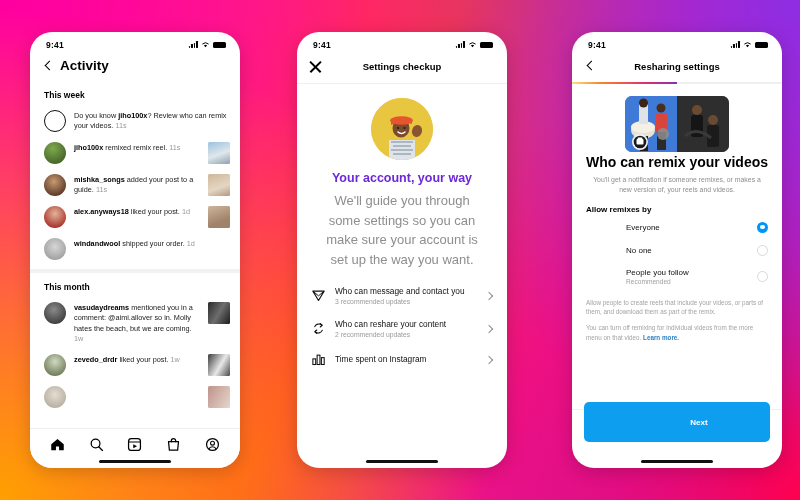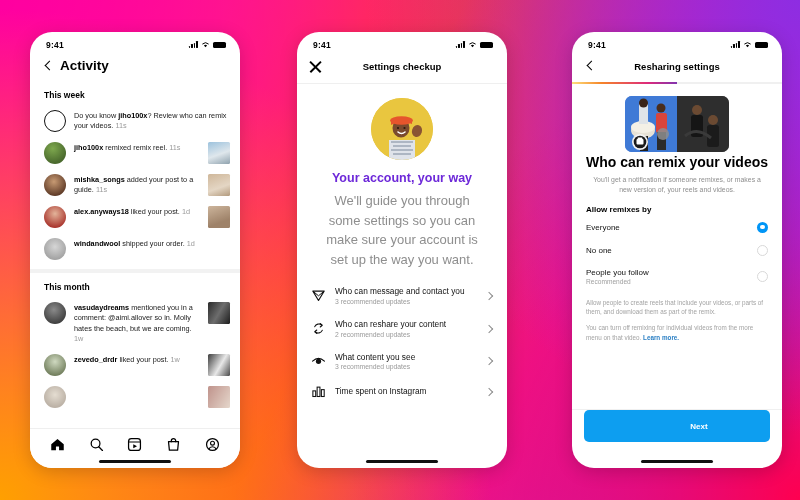--- a/index.html
+++ b/index.html
@@ -120,34 +120,34 @@
     background: linear-gradient(90deg, #fddf7c 0%, #f58529 28%, #dd2a7b 72%, #8134af 100%);
   }
   .p3-hero {
     width: 104px; height: 56px; border-radius: 7px; margin: 12px auto 0 auto;
     overflow: hidden; position: relative;
     background: linear-gradient(90deg, #3b6fd4 0%, #3b6fd4 48%, #2b2b2b 48%, #3a3a3a 100%);
   }
   .p3-h1 { text-align: center; font-size: 14px; font-weight: bold; color: #000; margin-top: 2px; }
   .p3-sub { text-align:center; font-size: 6.9px; line-height: 1.5; color: #8e8e8e; padding: 5px 18px 0 18px; }
   .grp-label { font-size: 8px; font-weight: bold; color: #000; padding: 9px 14px 2px 14px; }
-  .opt-row { display:flex; align-items:center; padding: 6px 14px; gap: 8px; }
+  .opt-row { display:flex; align-items:center; padding: 6px 14px; gap: 8px; margin-left: 40px; }
   .opt-texts { flex: 1; }
   .opt-title { font-size: 8px; color: #111; }
   .opt-sub { font-size: 6.6px; color: #a0a0a0; margin-top: 1px; }
   .radio { width: 11px; height: 11px; border-radius: 50%; border: 1.3px solid #d8d8d8; flex: none; }
   .radio.on { border: none; background: #0095f6; position: relative; }
   .radio.on::after {
     content:""; position:absolute; left:3.4px; top:3.4px; width:4.2px; height:4.2px;
     background:#fff; border-radius:50%;
   }
   .p3-legal { font-size: 6.3px; line-height: 1.55; color: #a3a3a3; padding: 7px 14px 0 14px; }
   .p3-legal .lm { color: #2a7fc4; font-weight: bold; }
   .btn-next {
-    position: absolute; left: 12px; right: 12px; bottom: 26px; height: 32px;
+    position: absolute; left: 12px; right: 12px; bottom: 26px; height: 40px;
     background: #0d9ef0; border-radius: 5px; color: #fff; font-size: 8px; font-weight: bold;
     display: flex; align-items: center; justify-content: center; padding-left: 44px;
   }
   .btn-sep { position:absolute; left:0; right:0; bottom:58px; height:1px; background:#f0f0f0; }
 </style>
 </head>
 <body>
 
 <div id="stage">
 
@@ -335,31 +335,20 @@
           <path d="M14.5 4 L18 6.8 L14.8 9.6" stroke="#111" stroke-width="1.8" fill="none" stroke-linecap="round" stroke-linejoin="round"></path>
           <path d="M9.5 20 L6 17.2 L9.2 14.4" stroke="#111" stroke-width="1.8" fill="none" stroke-linecap="round" stroke-linejoin="round"></path>
         </svg>
         <div class="menu-texts">
           <div class="menu-title">Who can reshare your content</div>
           <div class="menu-sub">2 recommended updates</div>
         </div>
         <span class="chev-r"></span>
       </div>
 
-      <div class="menu-row">
-        <svg class="mi" viewBox="0 0 24 24">
-          <path d="M2.5 13 Q12 4 21.5 13" stroke="#111" stroke-width="1.8" fill="none" stroke-linecap="round"></path>
-          <circle cx="12" cy="13.2" r="4.2" fill="#111"></circle>
-        </svg>
-        <div class="menu-texts">
-          <div class="menu-title">What content you see</div>
-          <div class="menu-sub">3 recommended updates</div>
-        </div>
-        <span class="chev-r"></span>
-      </div>
 
       <div class="menu-row">
         <svg class="mi" viewBox="0 0 24 24">
           <rect x="3" y="11" width="4.5" height="9" stroke="#111" stroke-width="1.7" fill="none"></rect>
           <rect x="9.8" y="5" width="4.5" height="15" stroke="#111" stroke-width="1.7" fill="none"></rect>
           <rect x="16.6" y="9" width="4.5" height="11" stroke="#111" stroke-width="1.7" fill="none"></rect>
         </svg>
         <div class="menu-texts">
           <div class="menu-title">Time spent on Instagram</div>
         </div>

